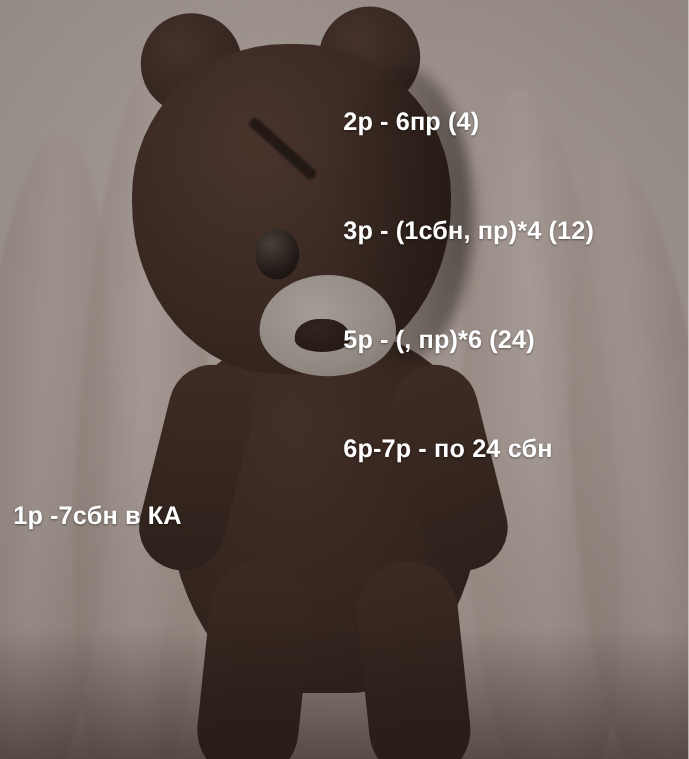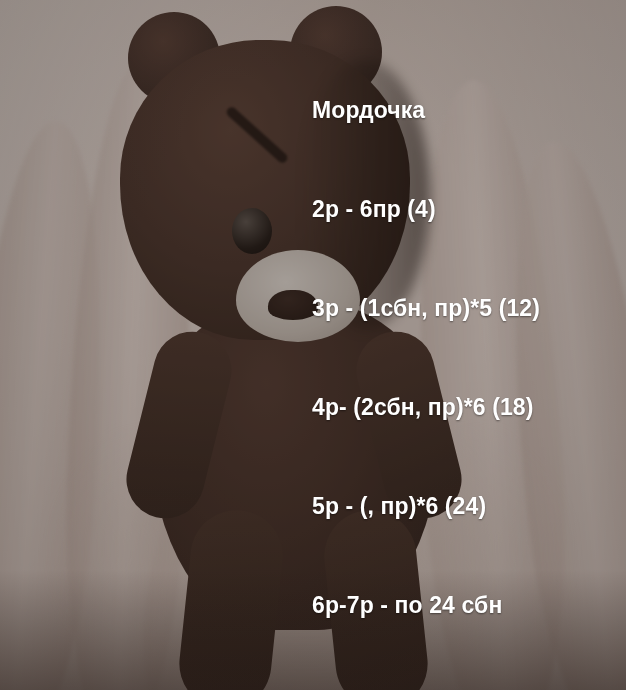--- a/index.html
+++ b/index.html
@@ -185,27 +185,26 @@
     <div class="eye eye-r"></div>
     <div class="muzzle"></div>
     <div class="nose"></div>
   </div>
 
   <div class="shadow-bottom"></div>
   <div class="vignette"></div>
   <div class="dark-wash"></div>
 
   <div class="text-block" id="block-muzzle">
-    <span class="text-line">Мордочка</span>
     <span class="text-line">2р - 6пр (4)</span>
-    <span class="text-line">3р - (1сбн, пр)*5 (12)</span>
-    <span class="text-line">4р- (2сбн, пр)*6 (18)</span>
+    <span class="text-line">3р - (1сбн, пр)*4 (12)</span>
     <span class="text-line">5р - (, пр)*6 (24)</span>
     <span class="text-line">6р-7р - по 24 сбн</span>
   </div>
 
   <div class="text-block" id="block-ears">
+    <span class="text-line">1р -7сбн в КА</span>
     
     
     
   </div>
 
 </div>
 
 </body></html>

